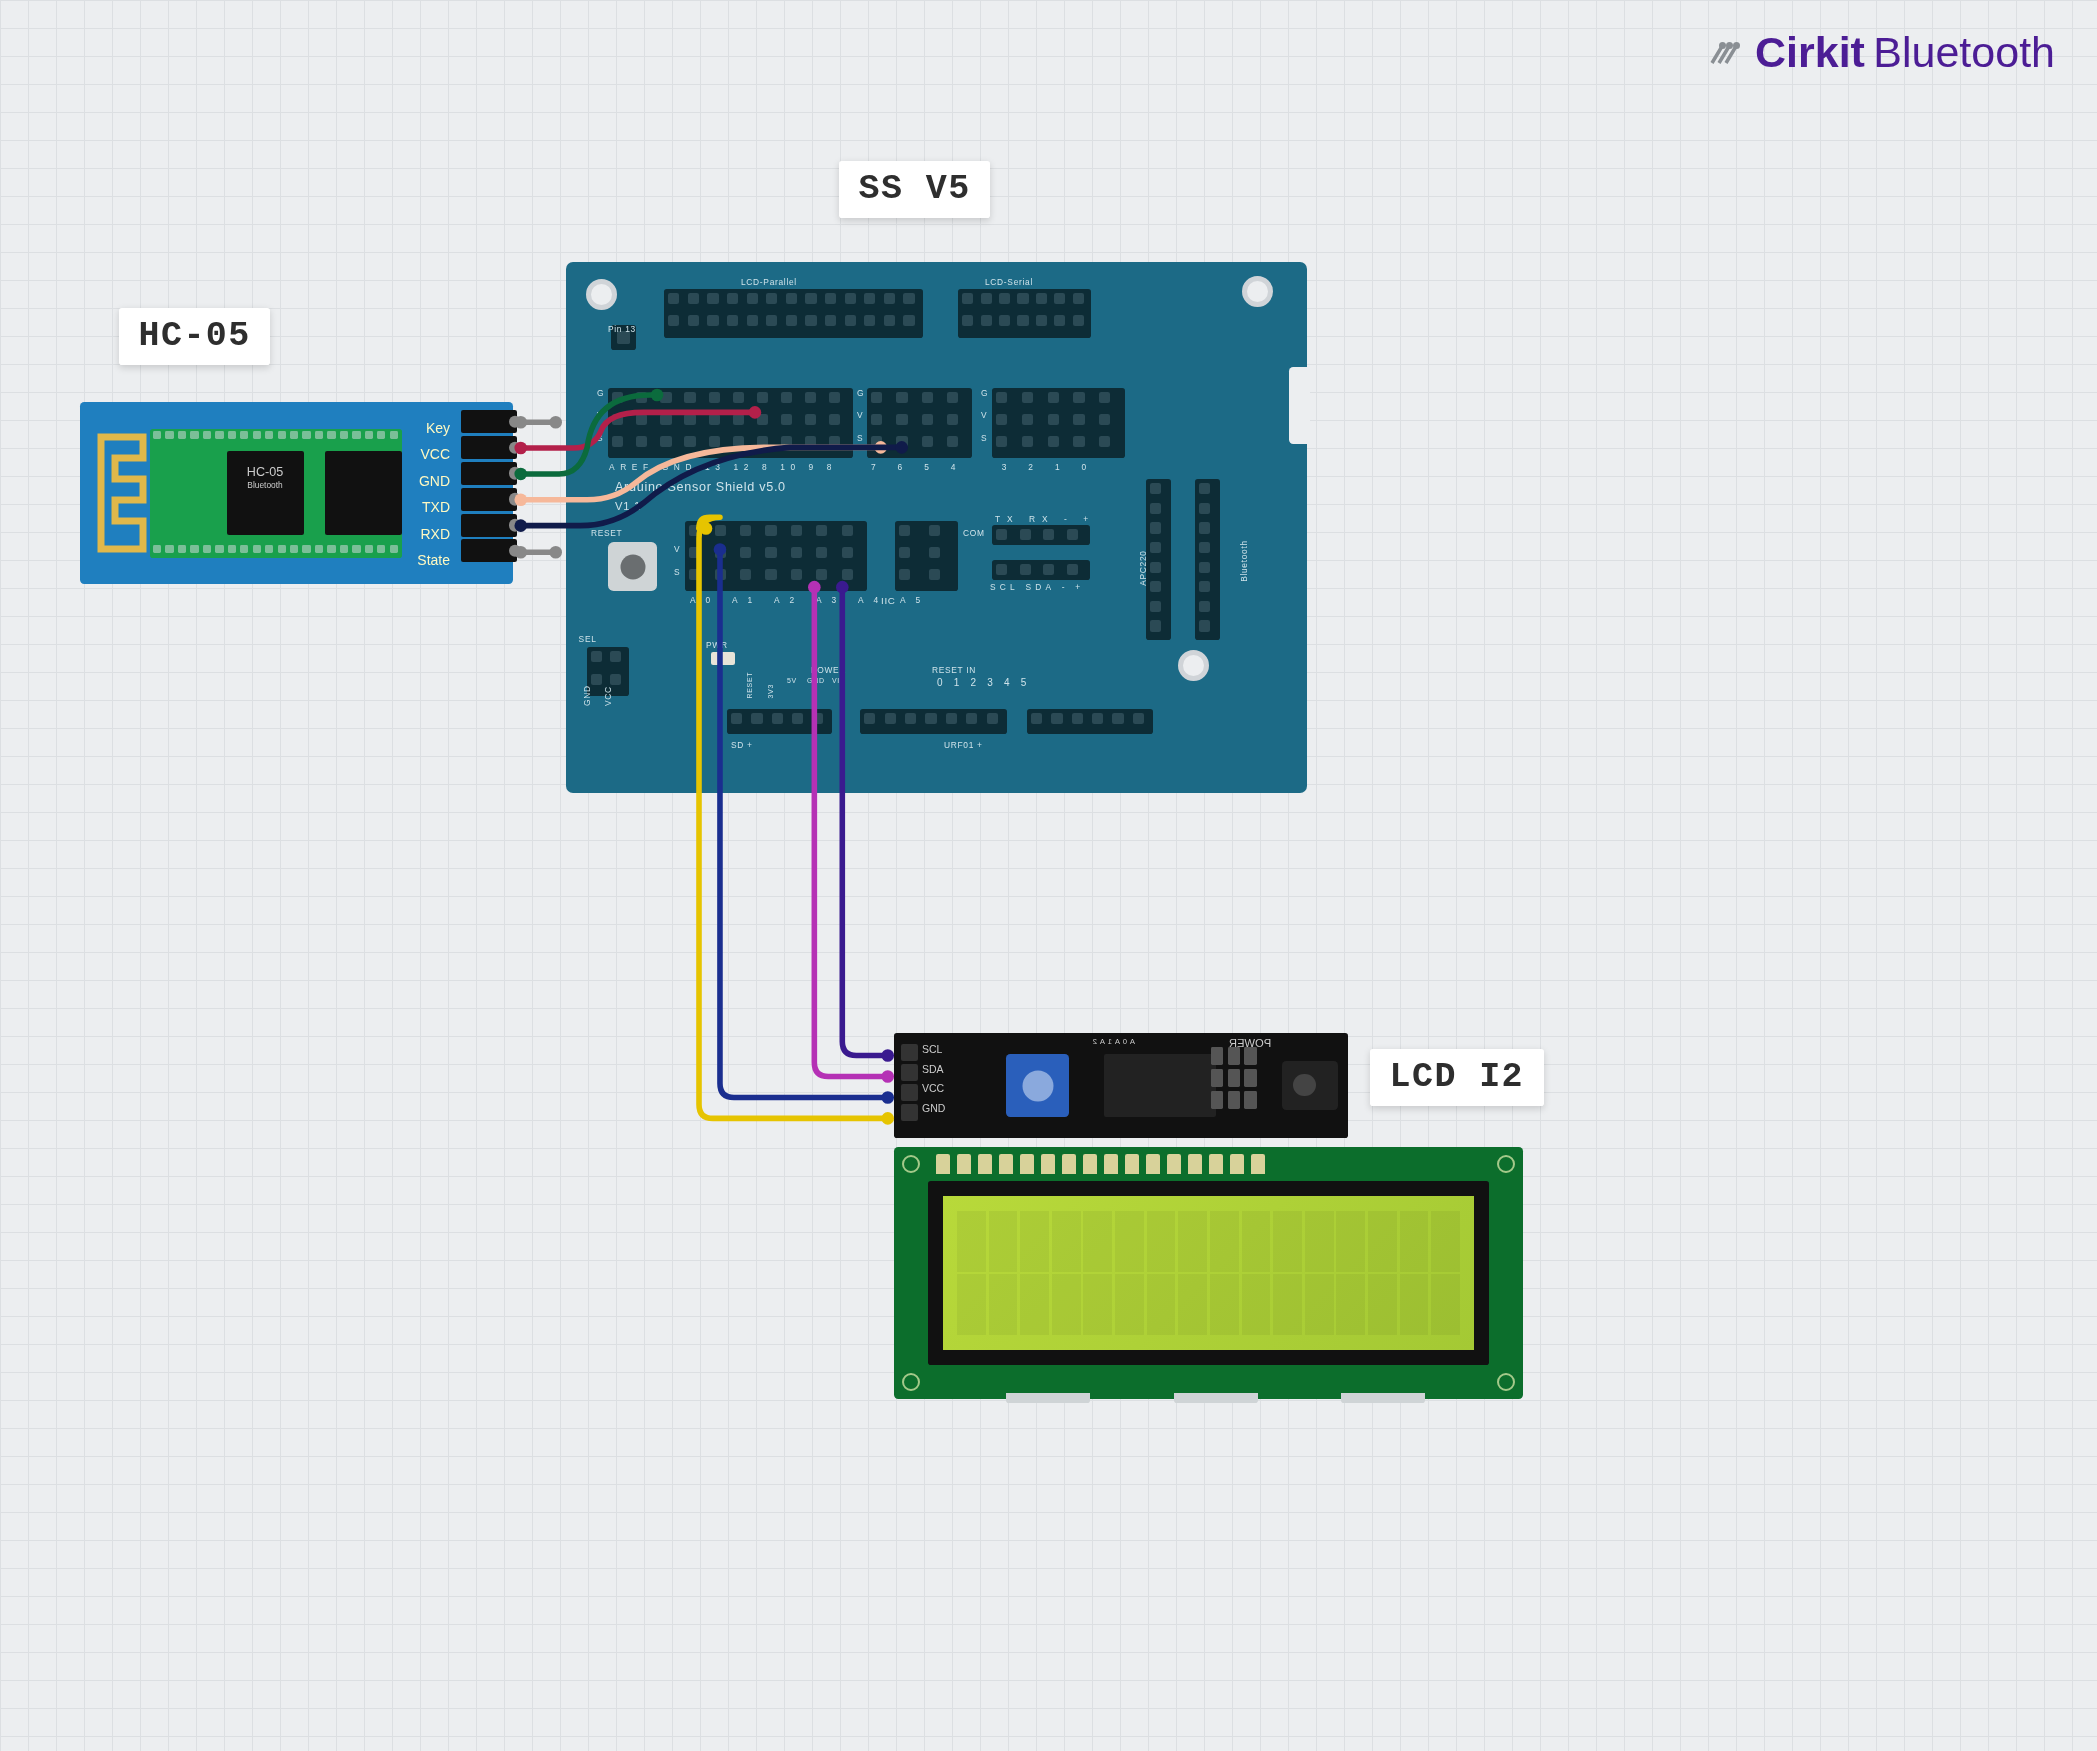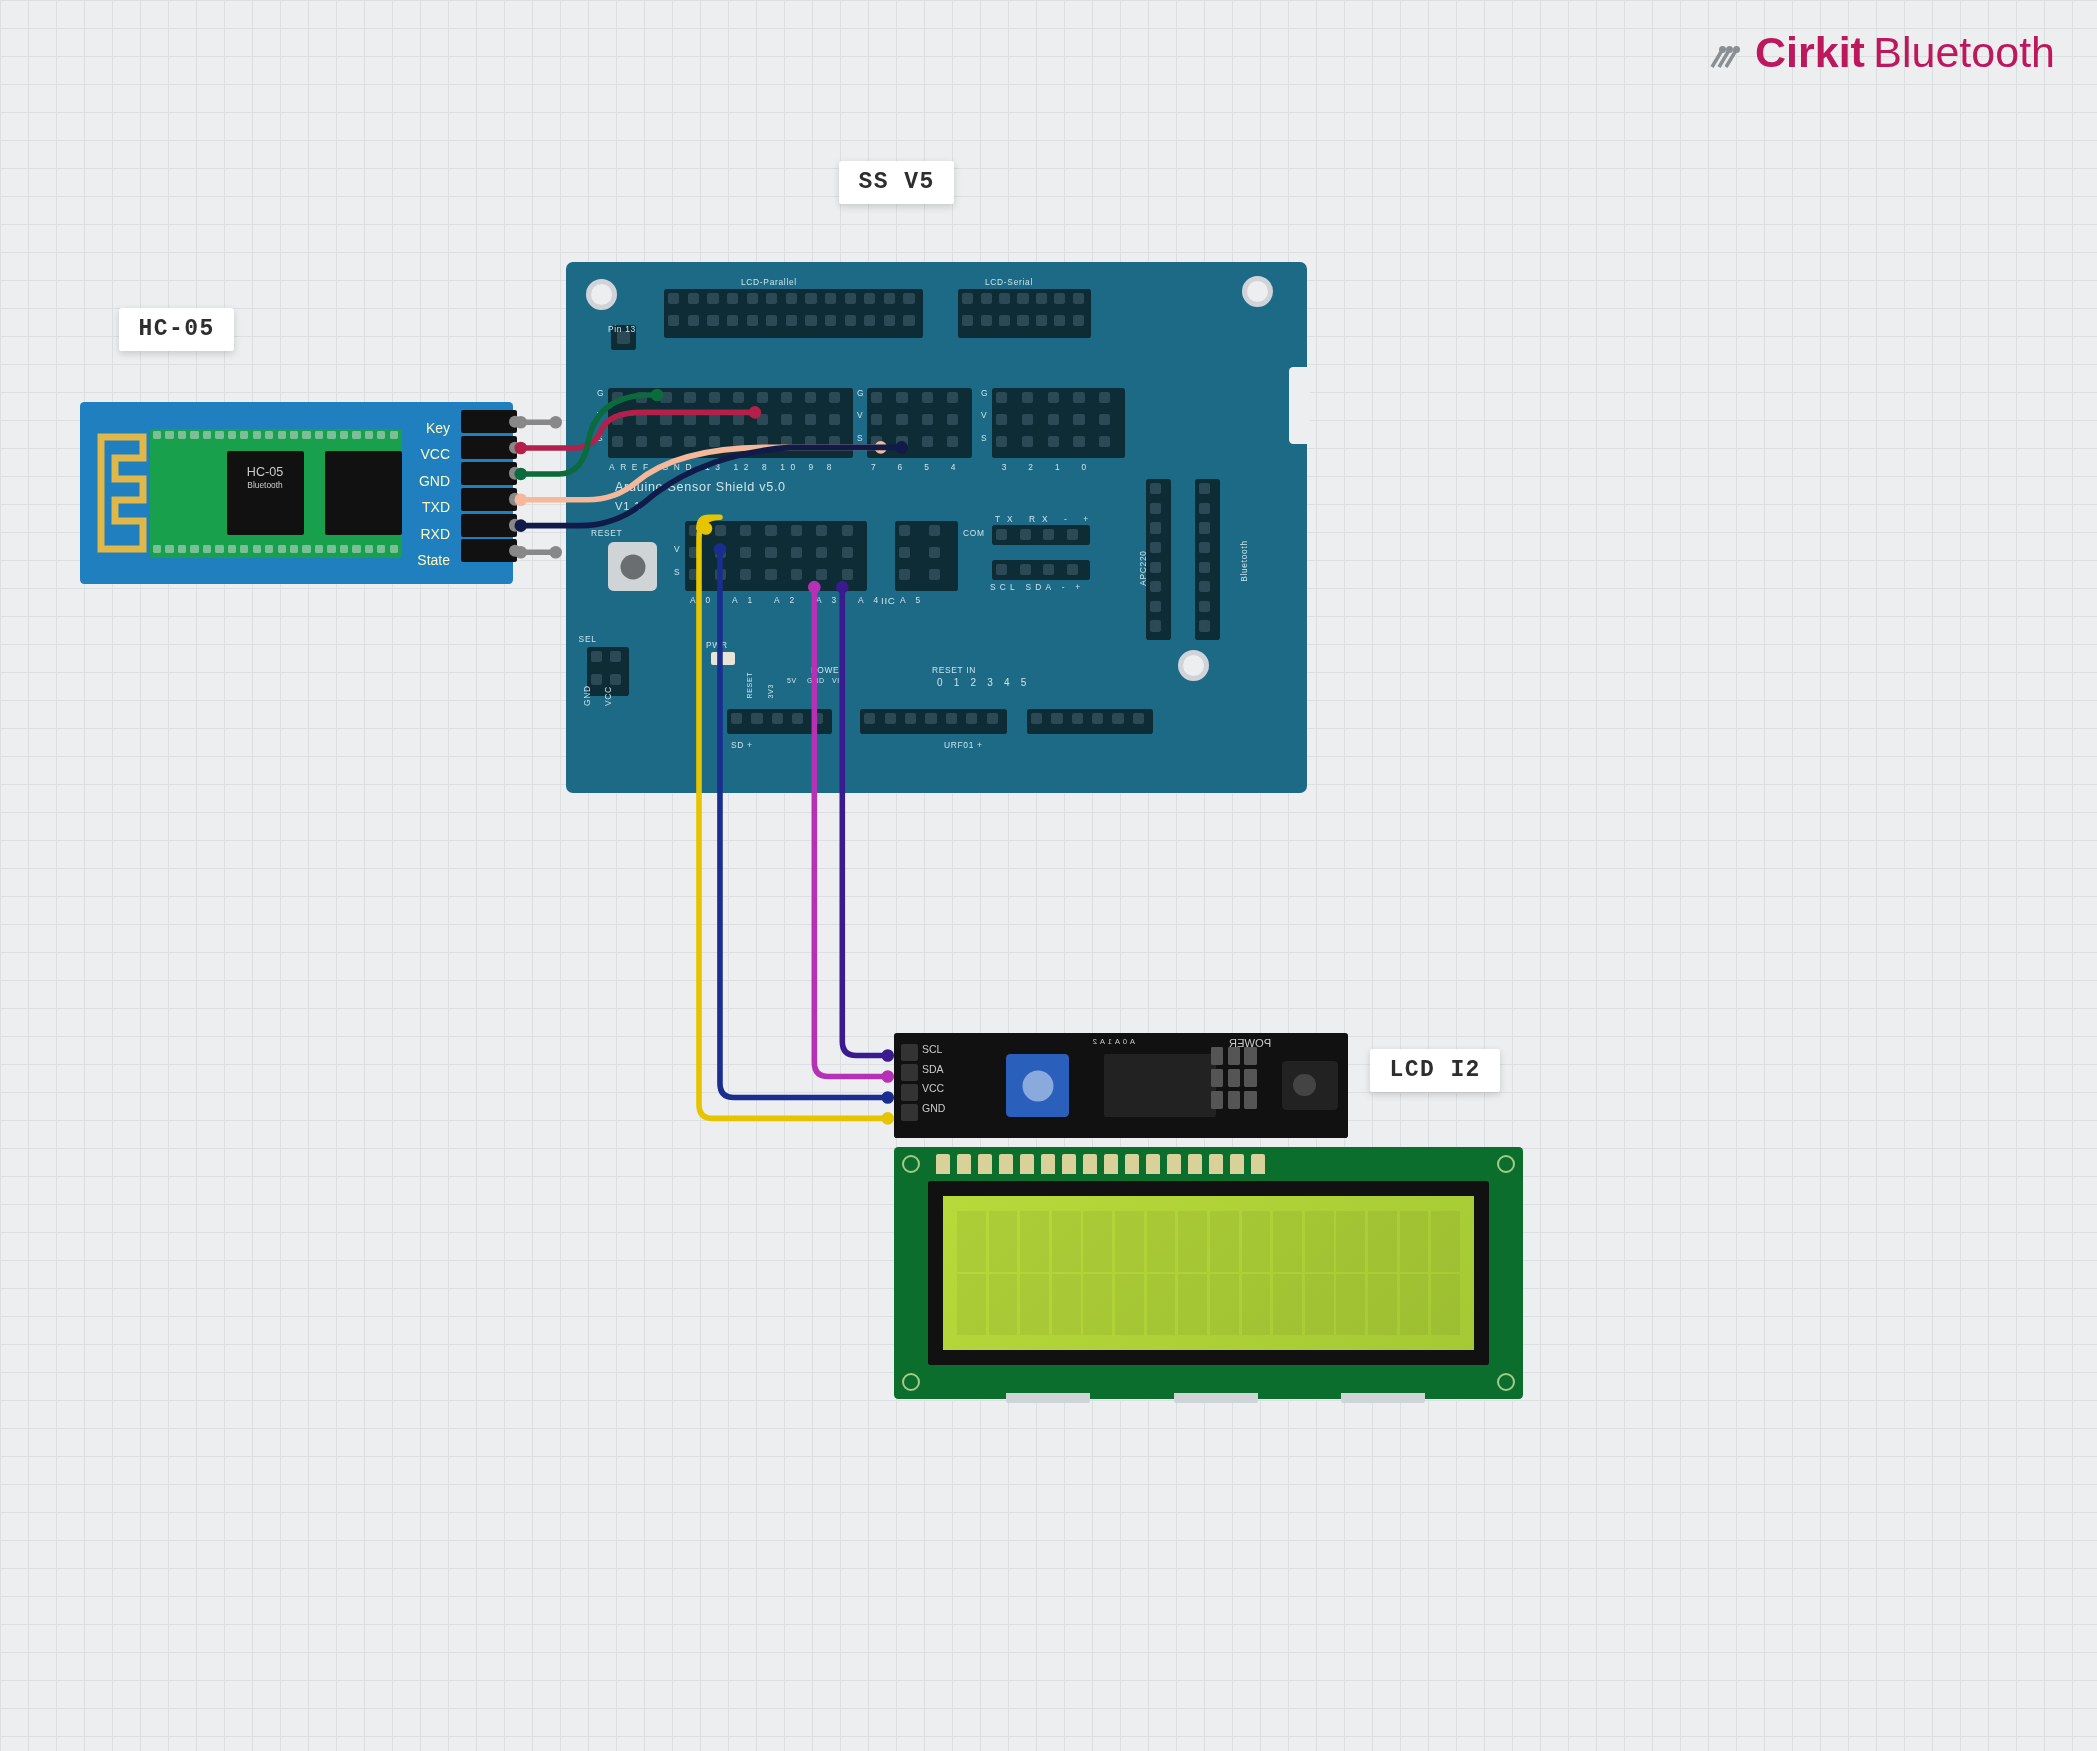--- a/index.html
+++ b/index.html
@@ -16,30 +16,30 @@
     position: absolute;
     inset: 0;
     background-image:
       linear-gradient(to right, #dcdfe2 0.7px, transparent 0.7px),
       linear-gradient(to bottom, #dcdfe2 0.7px, transparent 0.7px);
     background-size: 28px 28px;
   }
   .logo {
     position: absolute;
     top: 28px; right: 42px;
-    display: flex; align-items: center; gap: 8.4px;
-    font-size: 43px; font-weight: 700; color: #be185d;
+    display: flex; gap: 8.4px;
+    font-size: 43px; font-weight: 700; color: #4c1d95;
   }
   .logo .thin { font-weight: 300; }
   .logo svg { width: 42px; height: 42px; }
   .label-tag {
     position: absolute;
     background: #fff;
     padding: 8.4px 19.6px;
-    font-size: 23px;
+    font-size: 35px;
     font-weight: 600;
     font-family: "Courier New", monospace;
     color: #2e2e2e;
     border-radius: 2.8px;
     box-shadow: 0 2.8px 7px rgba(0,0,0,0.15);
     letter-spacing: 1.4px;
   }
   
   .hc05 {
     position: absolute;

